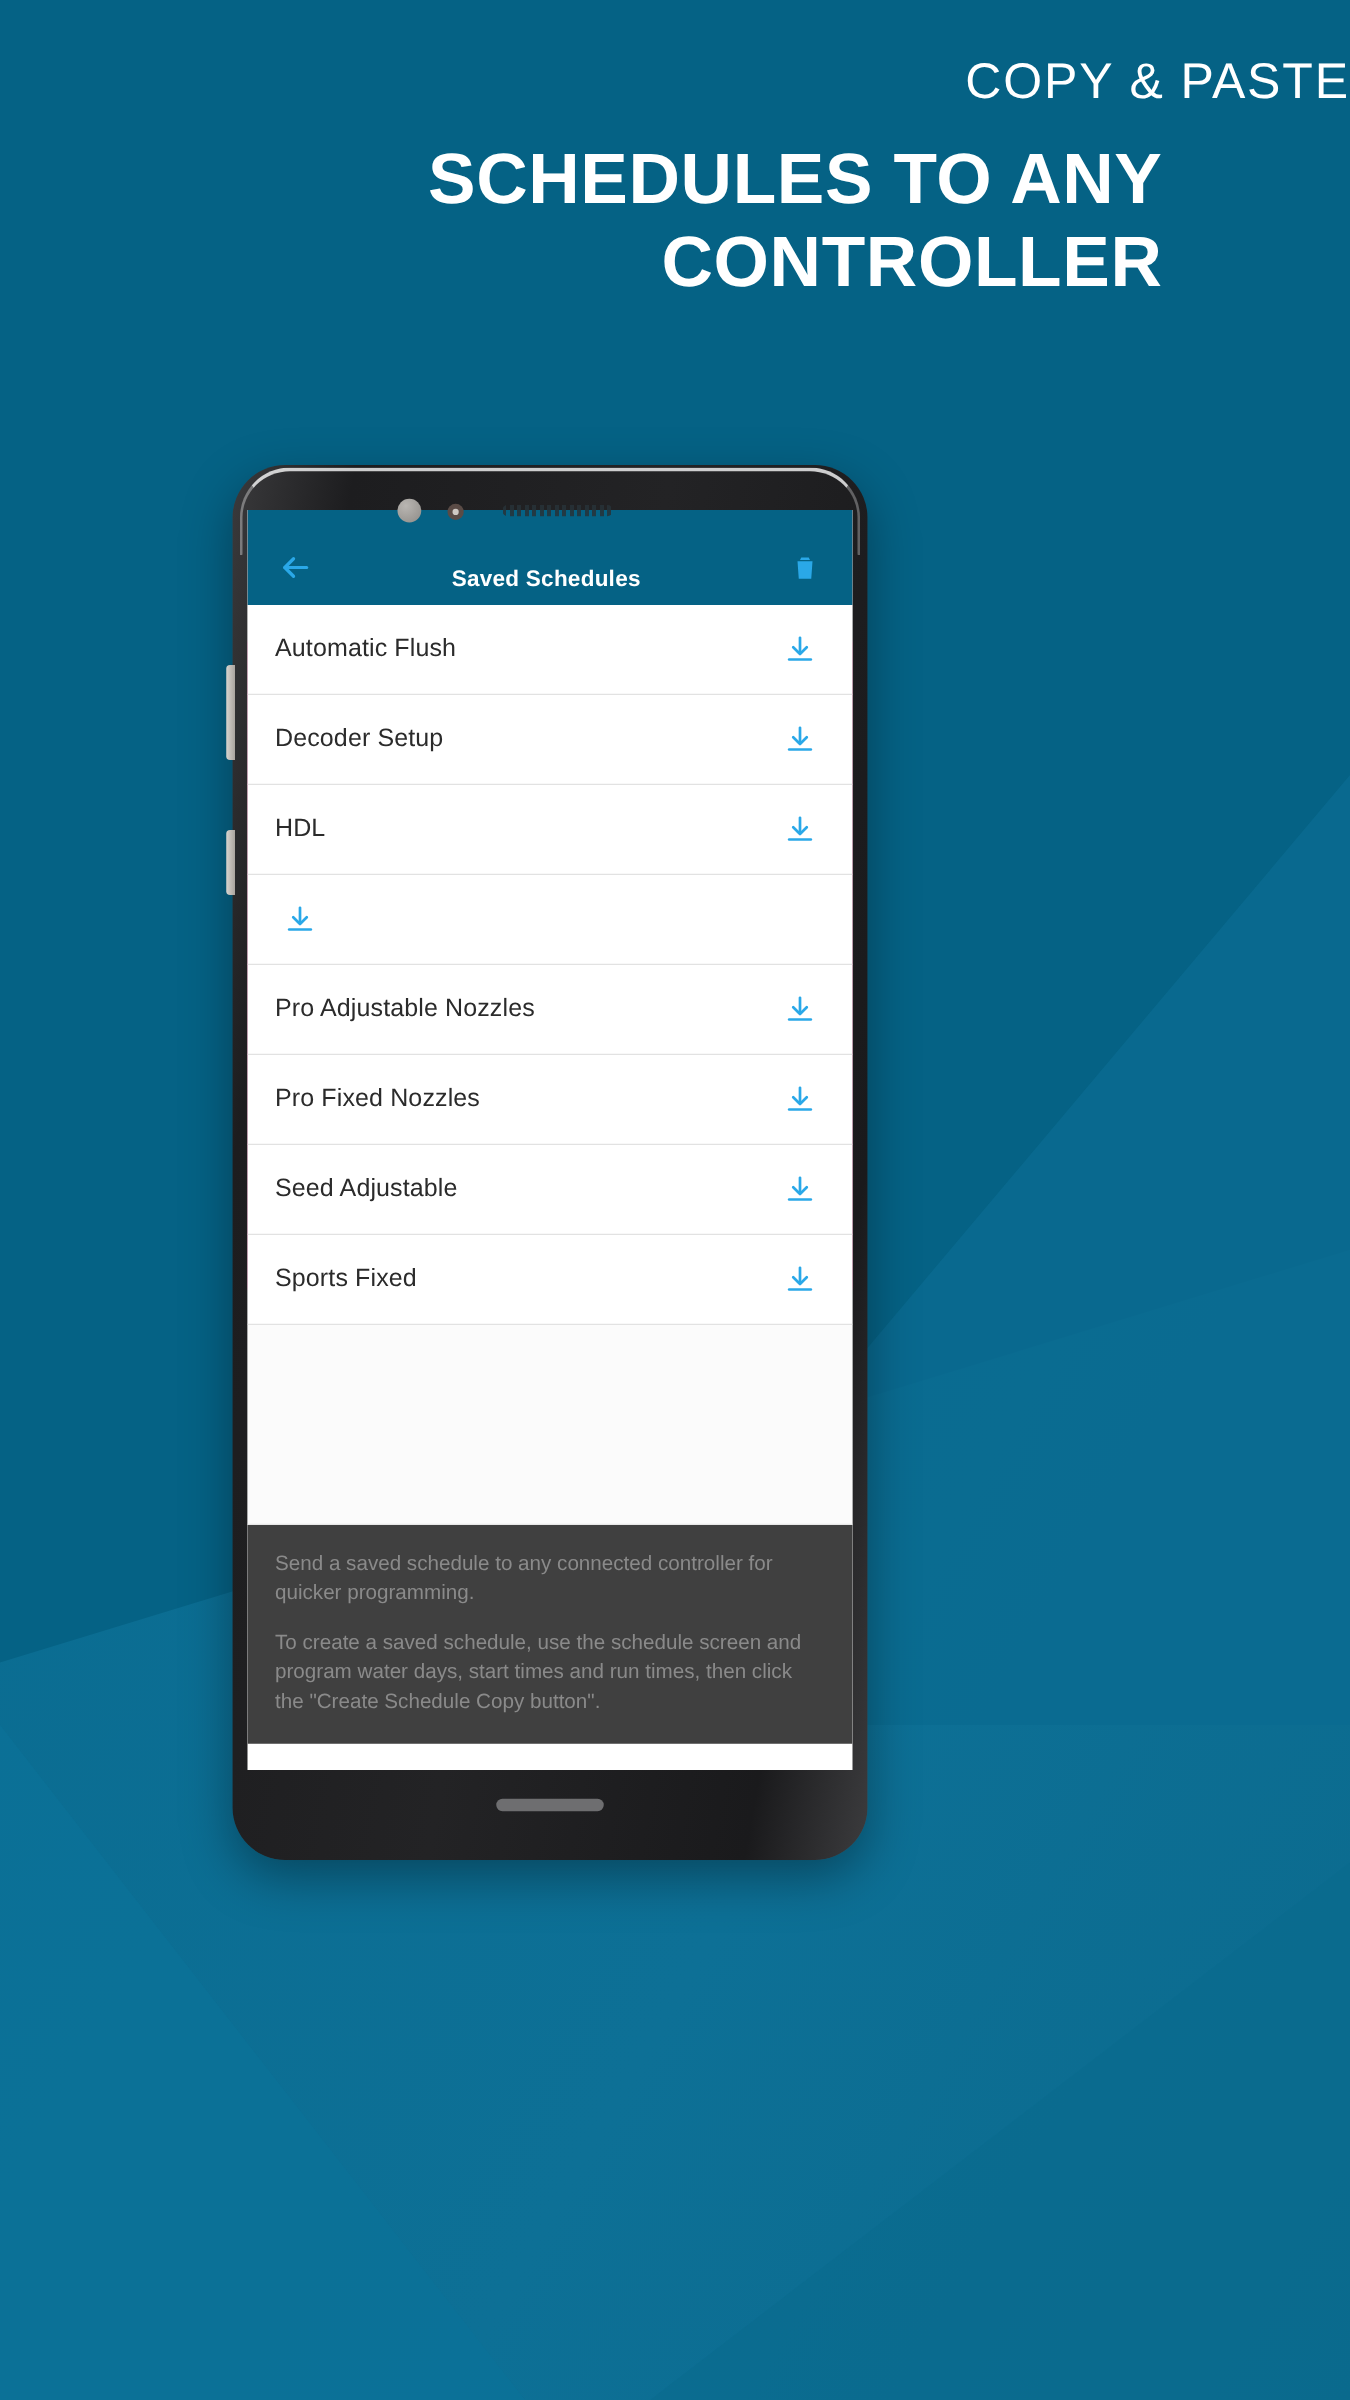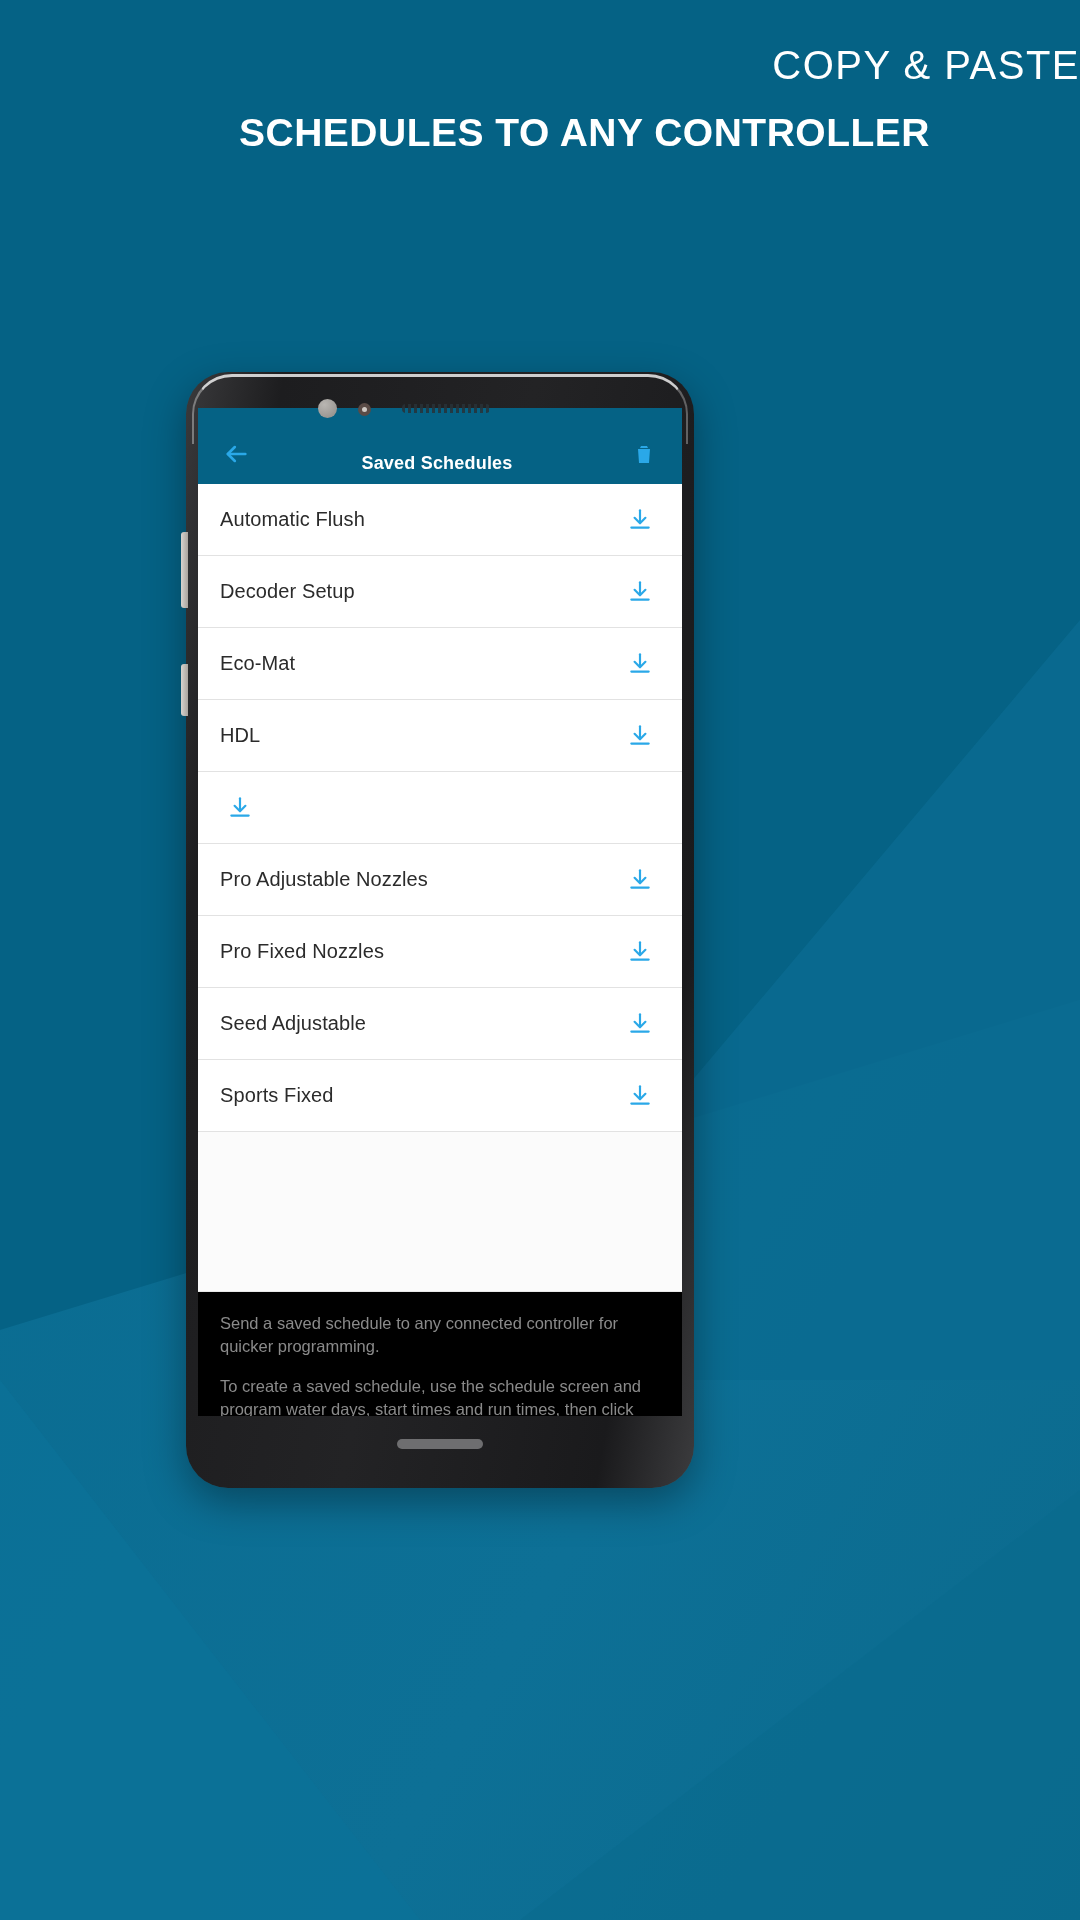--- a/index.html
+++ b/index.html
@@ -44,21 +44,21 @@
   }
   .headline-top {
     color:#ffffff;
     font-size:40px;
     letter-spacing:1.5px;
     font-weight:300;
     line-height:1.15;
   }
   .headline-main {
     color:#ffffff;
-    font-size:39px;
+    font-size:57px;
     font-weight:bold;
     letter-spacing:0.5px;
     line-height:1.18;
     margin-top:22px;
     padding:0 150px;
   }
 
   
   .phone {
     position:absolute;
@@ -151,21 +151,21 @@
     flex:1;
     font-size:20px; color:#2b2b2b;
     letter-spacing:.1px;
   }
   .dl-btn { width:40px; height:40px; display:flex; align-items:center; justify-content:center; cursor:pointer; }
 
   .list-filler { background:#fbfbfb; height:160px; border-bottom:1px solid #e8e8e8; }
 
   
   .help {
-    background:#000000;
+    background:#404040;
     padding:20px 22px 22px 22px;
   }
   .help p {
     color:#8a8a8a; font-size:16.5px; line-height:1.42;
   }
   .help p + p { margin-top:16px; }
 
   
   .chin {
     position:absolute; left:12px; bottom:18px; width:484px; height:52px;
@@ -230,30 +230,20 @@
           <span class="row-label">Decoder Setup</span>
           <span class="dl-btn">
             <svg width="26" height="26" viewBox="0 0 24 24" fill="none" stroke="#2aa8e8" stroke-width="2" stroke-linecap="round" stroke-linejoin="round">
               <path d="M12 3v11"></path>
               <polyline points="7,10 12,15 17,10"></polyline>
               <path d="M4 19h16"></path>
             </svg>
           </span>
         </div>
         <div class="list-row">
-          <span class="row-label">Eco-Mat</span>
-          <span class="dl-btn">
-            <svg width="26" height="26" viewBox="0 0 24 24" fill="none" stroke="#2aa8e8" stroke-width="2" stroke-linecap="round" stroke-linejoin="round">
-              <path d="M12 3v11"></path>
-              <polyline points="7,10 12,15 17,10"></polyline>
-              <path d="M4 19h16"></path>
-            </svg>
-          </span>
-        </div>
-        <div class="list-row">
           <span class="row-label">HDL</span>
           <span class="dl-btn">
             <svg width="26" height="26" viewBox="0 0 24 24" fill="none" stroke="#2aa8e8" stroke-width="2" stroke-linecap="round" stroke-linejoin="round">
               <path d="M12 3v11"></path>
               <polyline points="7,10 12,15 17,10"></polyline>
               <path d="M4 19h16"></path>
             </svg>
           </span>
         </div>
         <div class="list-row">

